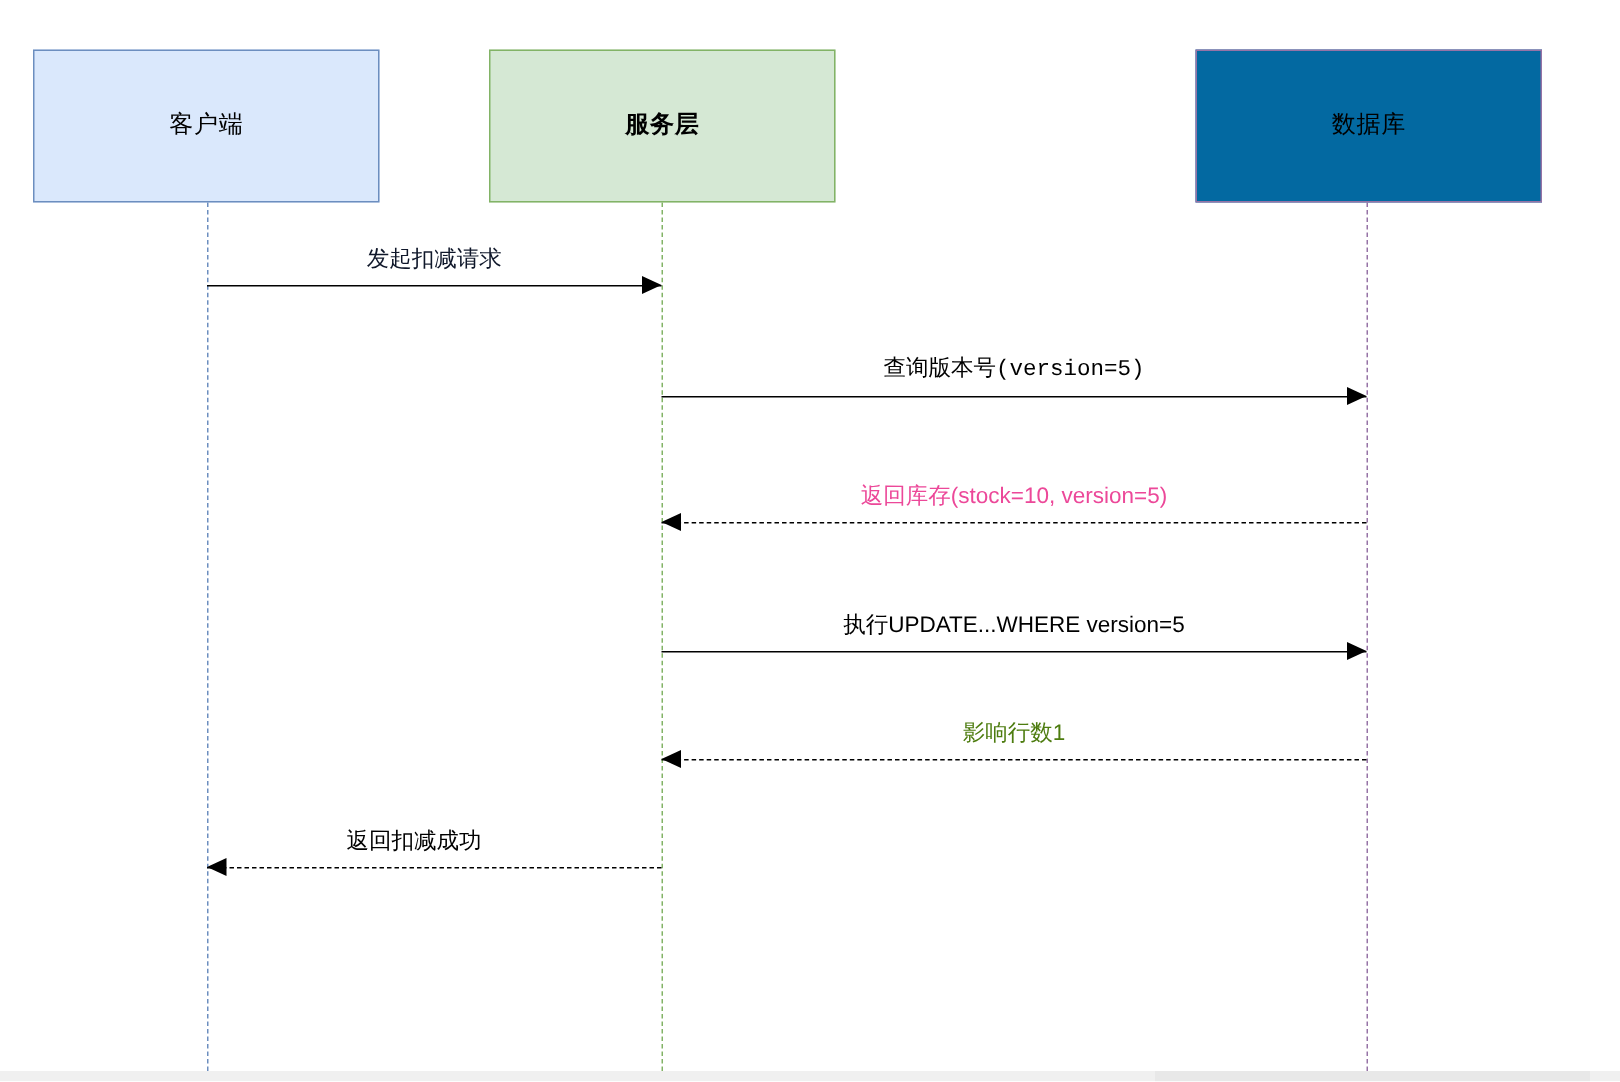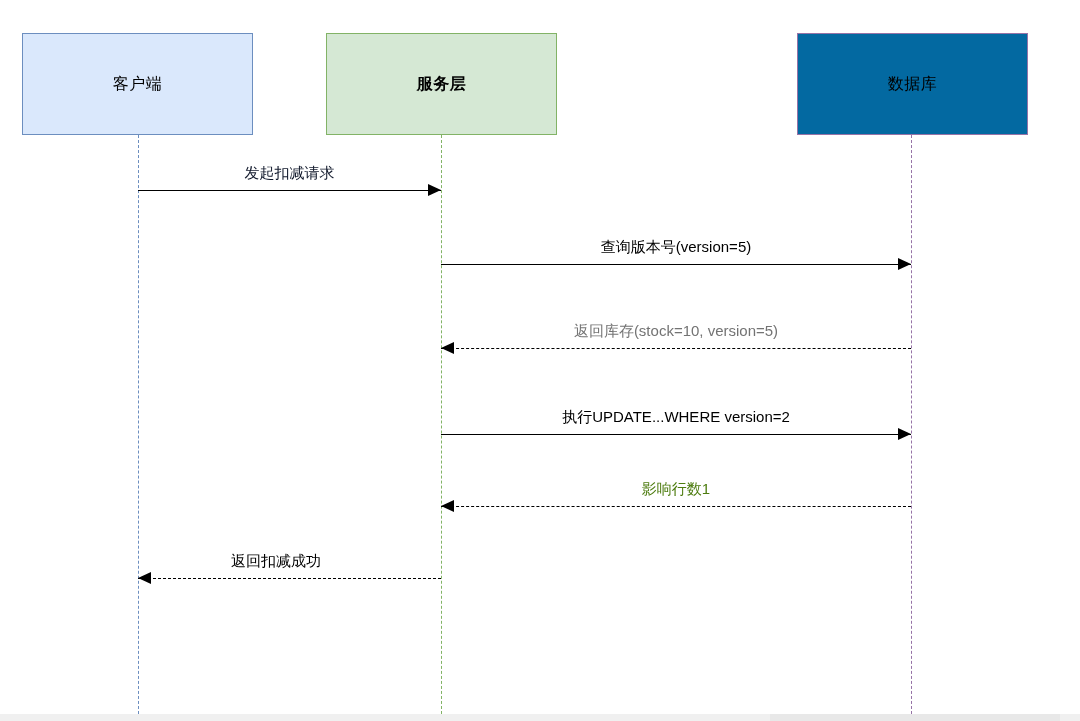--- a/index.html
+++ b/index.html
@@ -120,31 +120,31 @@
     </div>
   <div id="messages-layer">
       <div class="message" style="left: 138px; top: 190px; width: 303px;">
         <div class="msg-line solid" style="width: 303px; border-top-color: rgb(0, 0, 0);"></div>
         <div class="arrowhead right" style="left: 290px; border-left-color: rgb(0, 0, 0);"></div>
         <div class="msg-label" style="left: 151.5px; top: -10px; color: #0f172a;">发起扣减请求</div>
       </div>
       <div class="message" style="left: 441px; top: 264px; width: 470px;">
         <div class="msg-line solid" style="width: 470px; border-top-color: rgb(0, 0, 0);"></div>
         <div class="arrowhead right" style="left: 457px; border-left-color: rgb(0, 0, 0);"></div>
-        <div class="msg-label" style="left: 235px; top: -10px; color: rgb(0, 0, 0);">查询版本号(version=5)</div>
+        <div class="msg-label" style="left: 235px; top: -10px; color: rgb(0, 0, 0); font-family: Liberation Mono, monospace;">查询版本号(version=5)</div>
       </div>
       <div class="message" style="left: 441px; top: 348px; width: 470px;">
         <div class="msg-line dashed" style="width: 470px; border-top-color: rgb(0, 0, 0);"></div>
         <div class="arrowhead left" style="left: 0px; border-right-color: rgb(0, 0, 0);"></div>
-        <div class="msg-label" style="left: 235px; top: -10px; color: #737373;">返回库存(stock=10, version=5)</div>
+        <div class="msg-label" style="left: 235px; top: -10px; color: #ec4899;">返回库存(stock=10, version=5)</div>
       </div>
       <div class="message" style="left: 441px; top: 434px; width: 470px;">
         <div class="msg-line solid" style="width: 470px; border-top-color: rgb(0, 0, 0);"></div>
         <div class="arrowhead right" style="left: 457px; border-left-color: rgb(0, 0, 0);"></div>
-        <div class="msg-label" style="left: 235px; top: -10px; color: rgb(0, 0, 0);">执行UPDATE...WHERE version=2</div>
+        <div class="msg-label" style="left: 235px; top: -10px; color: rgb(0, 0, 0);">执行UPDATE...WHERE version=5</div>
       </div>
       <div class="message" style="left: 441px; top: 506px; width: 470px;">
         <div class="msg-line dashed" style="width: 470px; border-top-color: rgb(0, 0, 0);"></div>
         <div class="arrowhead left" style="left: 0px; border-right-color: rgb(0, 0, 0);"></div>
         <div class="msg-label" style="left: 235px; top: -10px; color: #4d7c0f;">影响行数1</div>
       </div>
       <div class="message" style="left: 138px; top: 578px; width: 303px;">
         <div class="msg-line dashed" style="width: 303px; border-top-color: rgb(0, 0, 0);"></div>
         <div class="arrowhead left" style="left: 0px; border-right-color: rgb(0, 0, 0);"></div>
         <div class="msg-label" style="left: 138px; top: -10px; color: rgb(0, 0, 0);">返回扣减成功</div>

